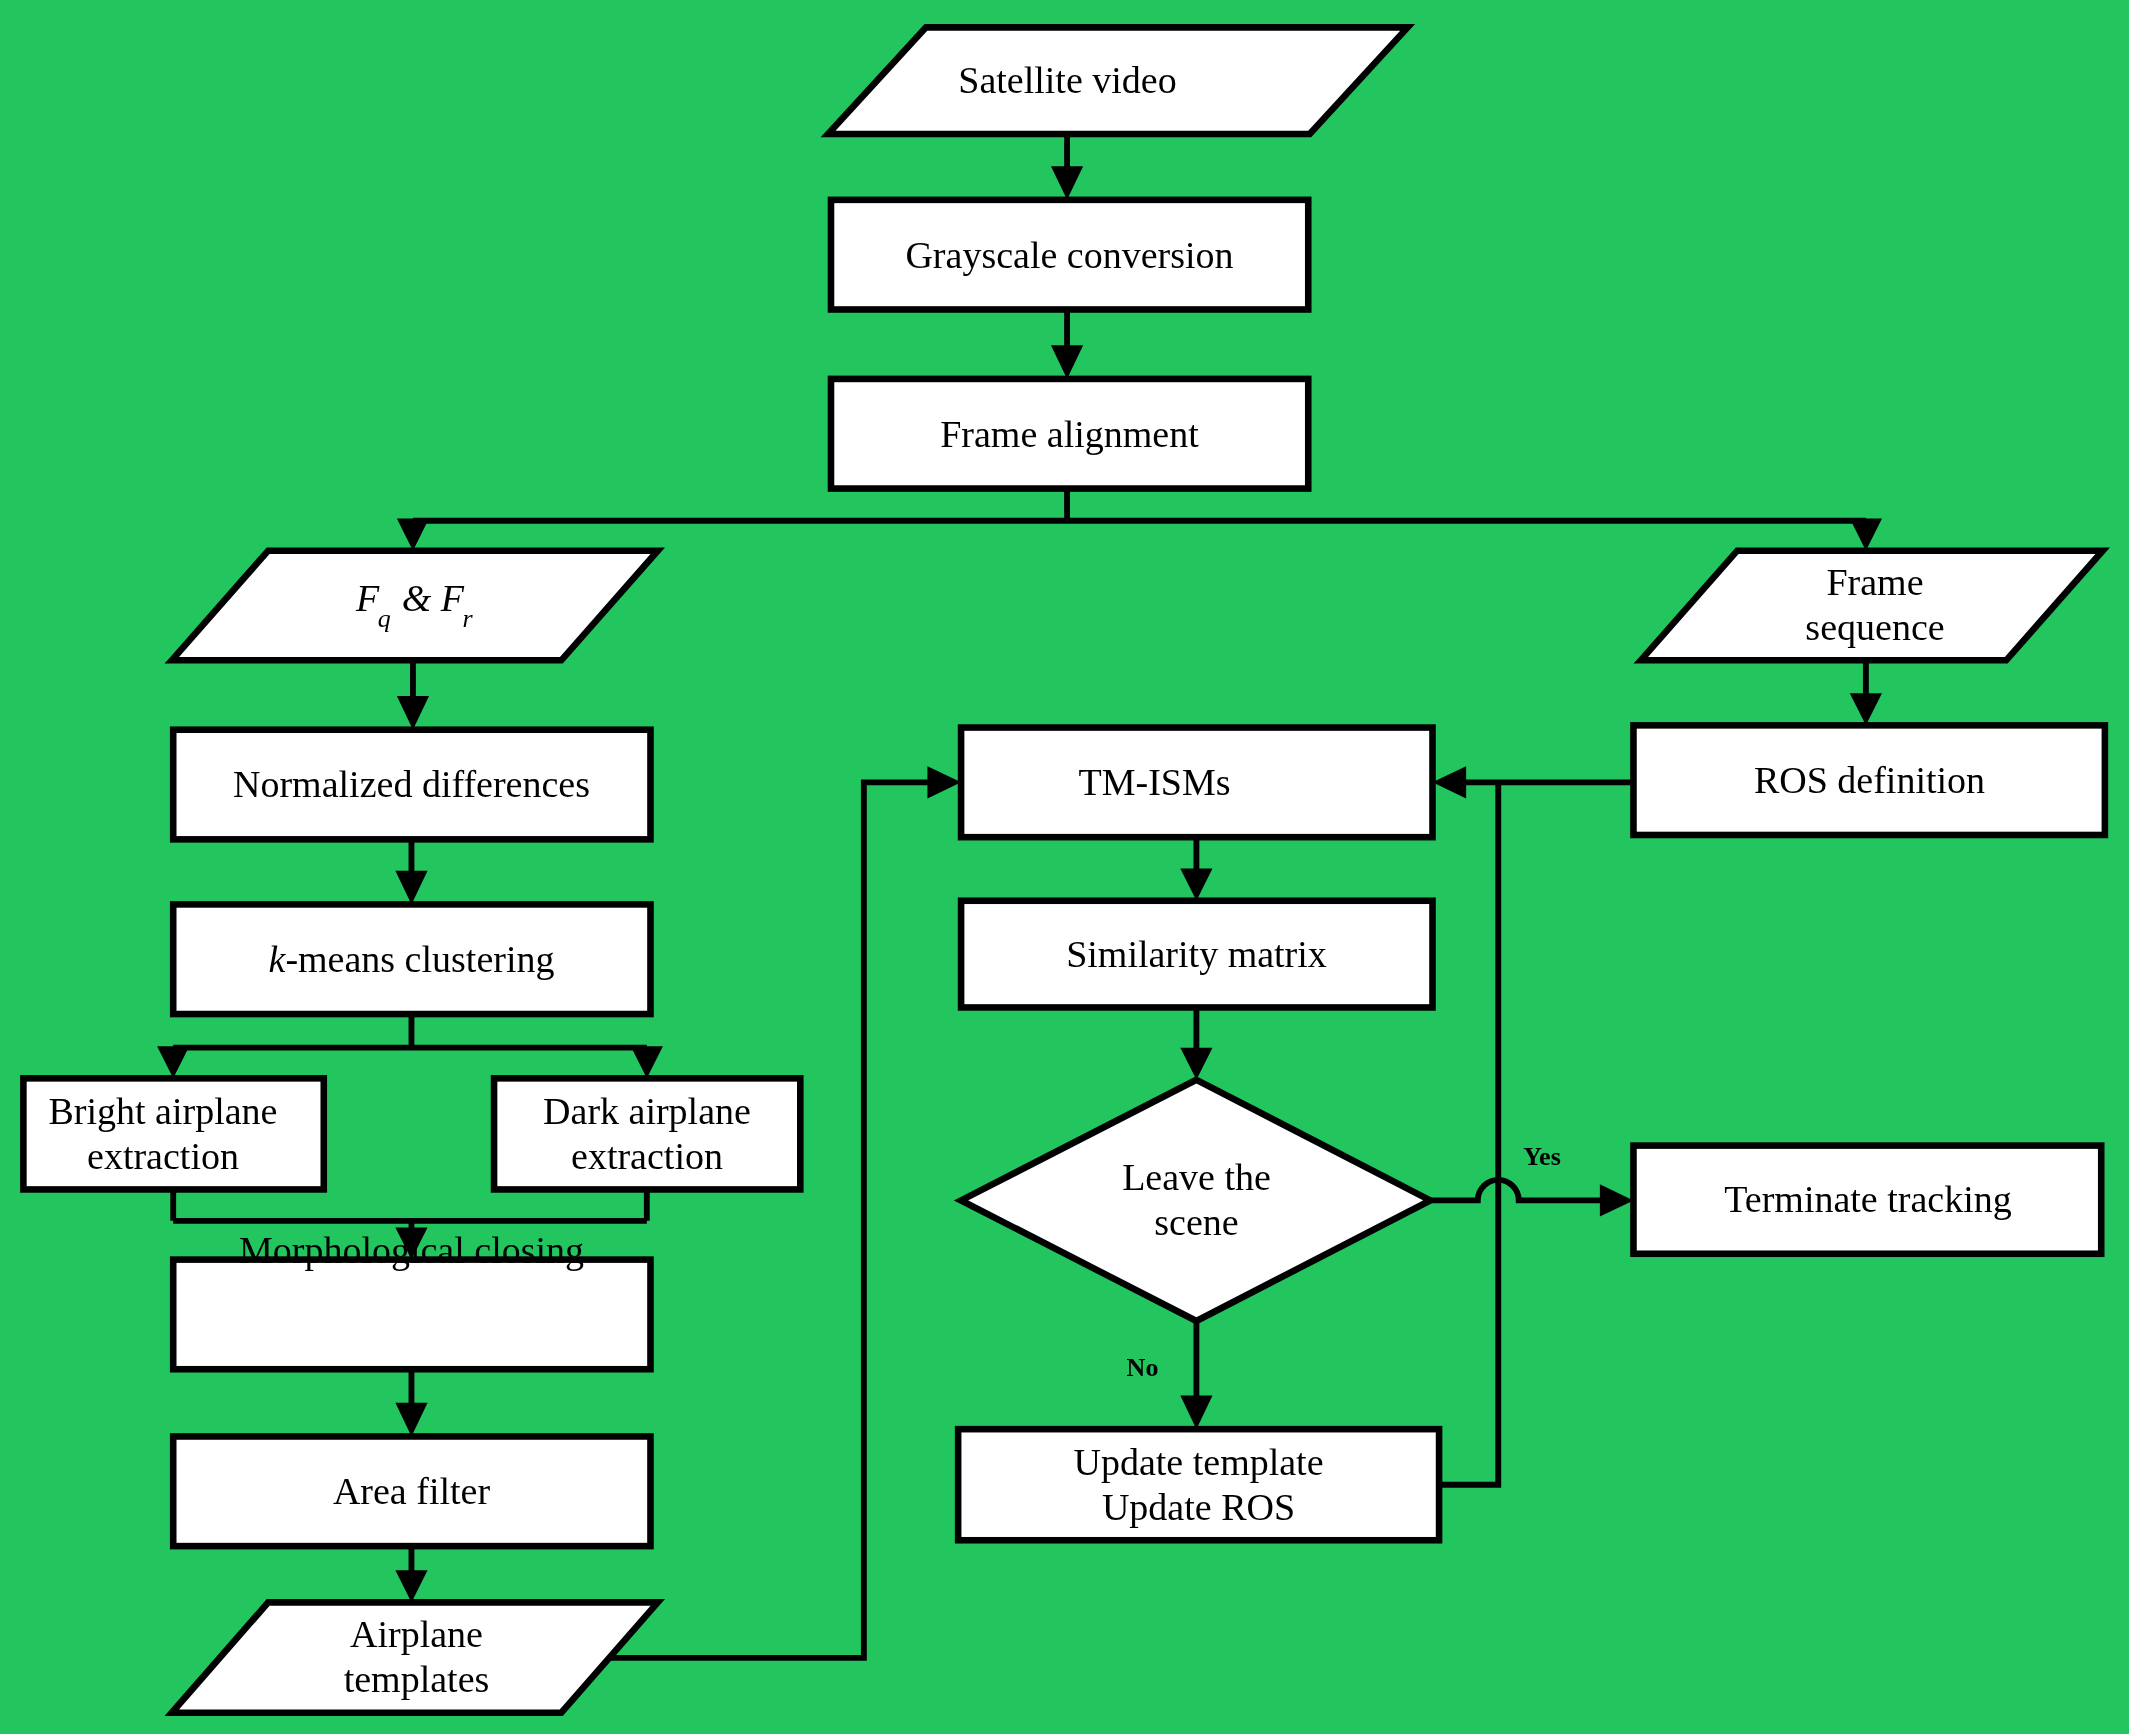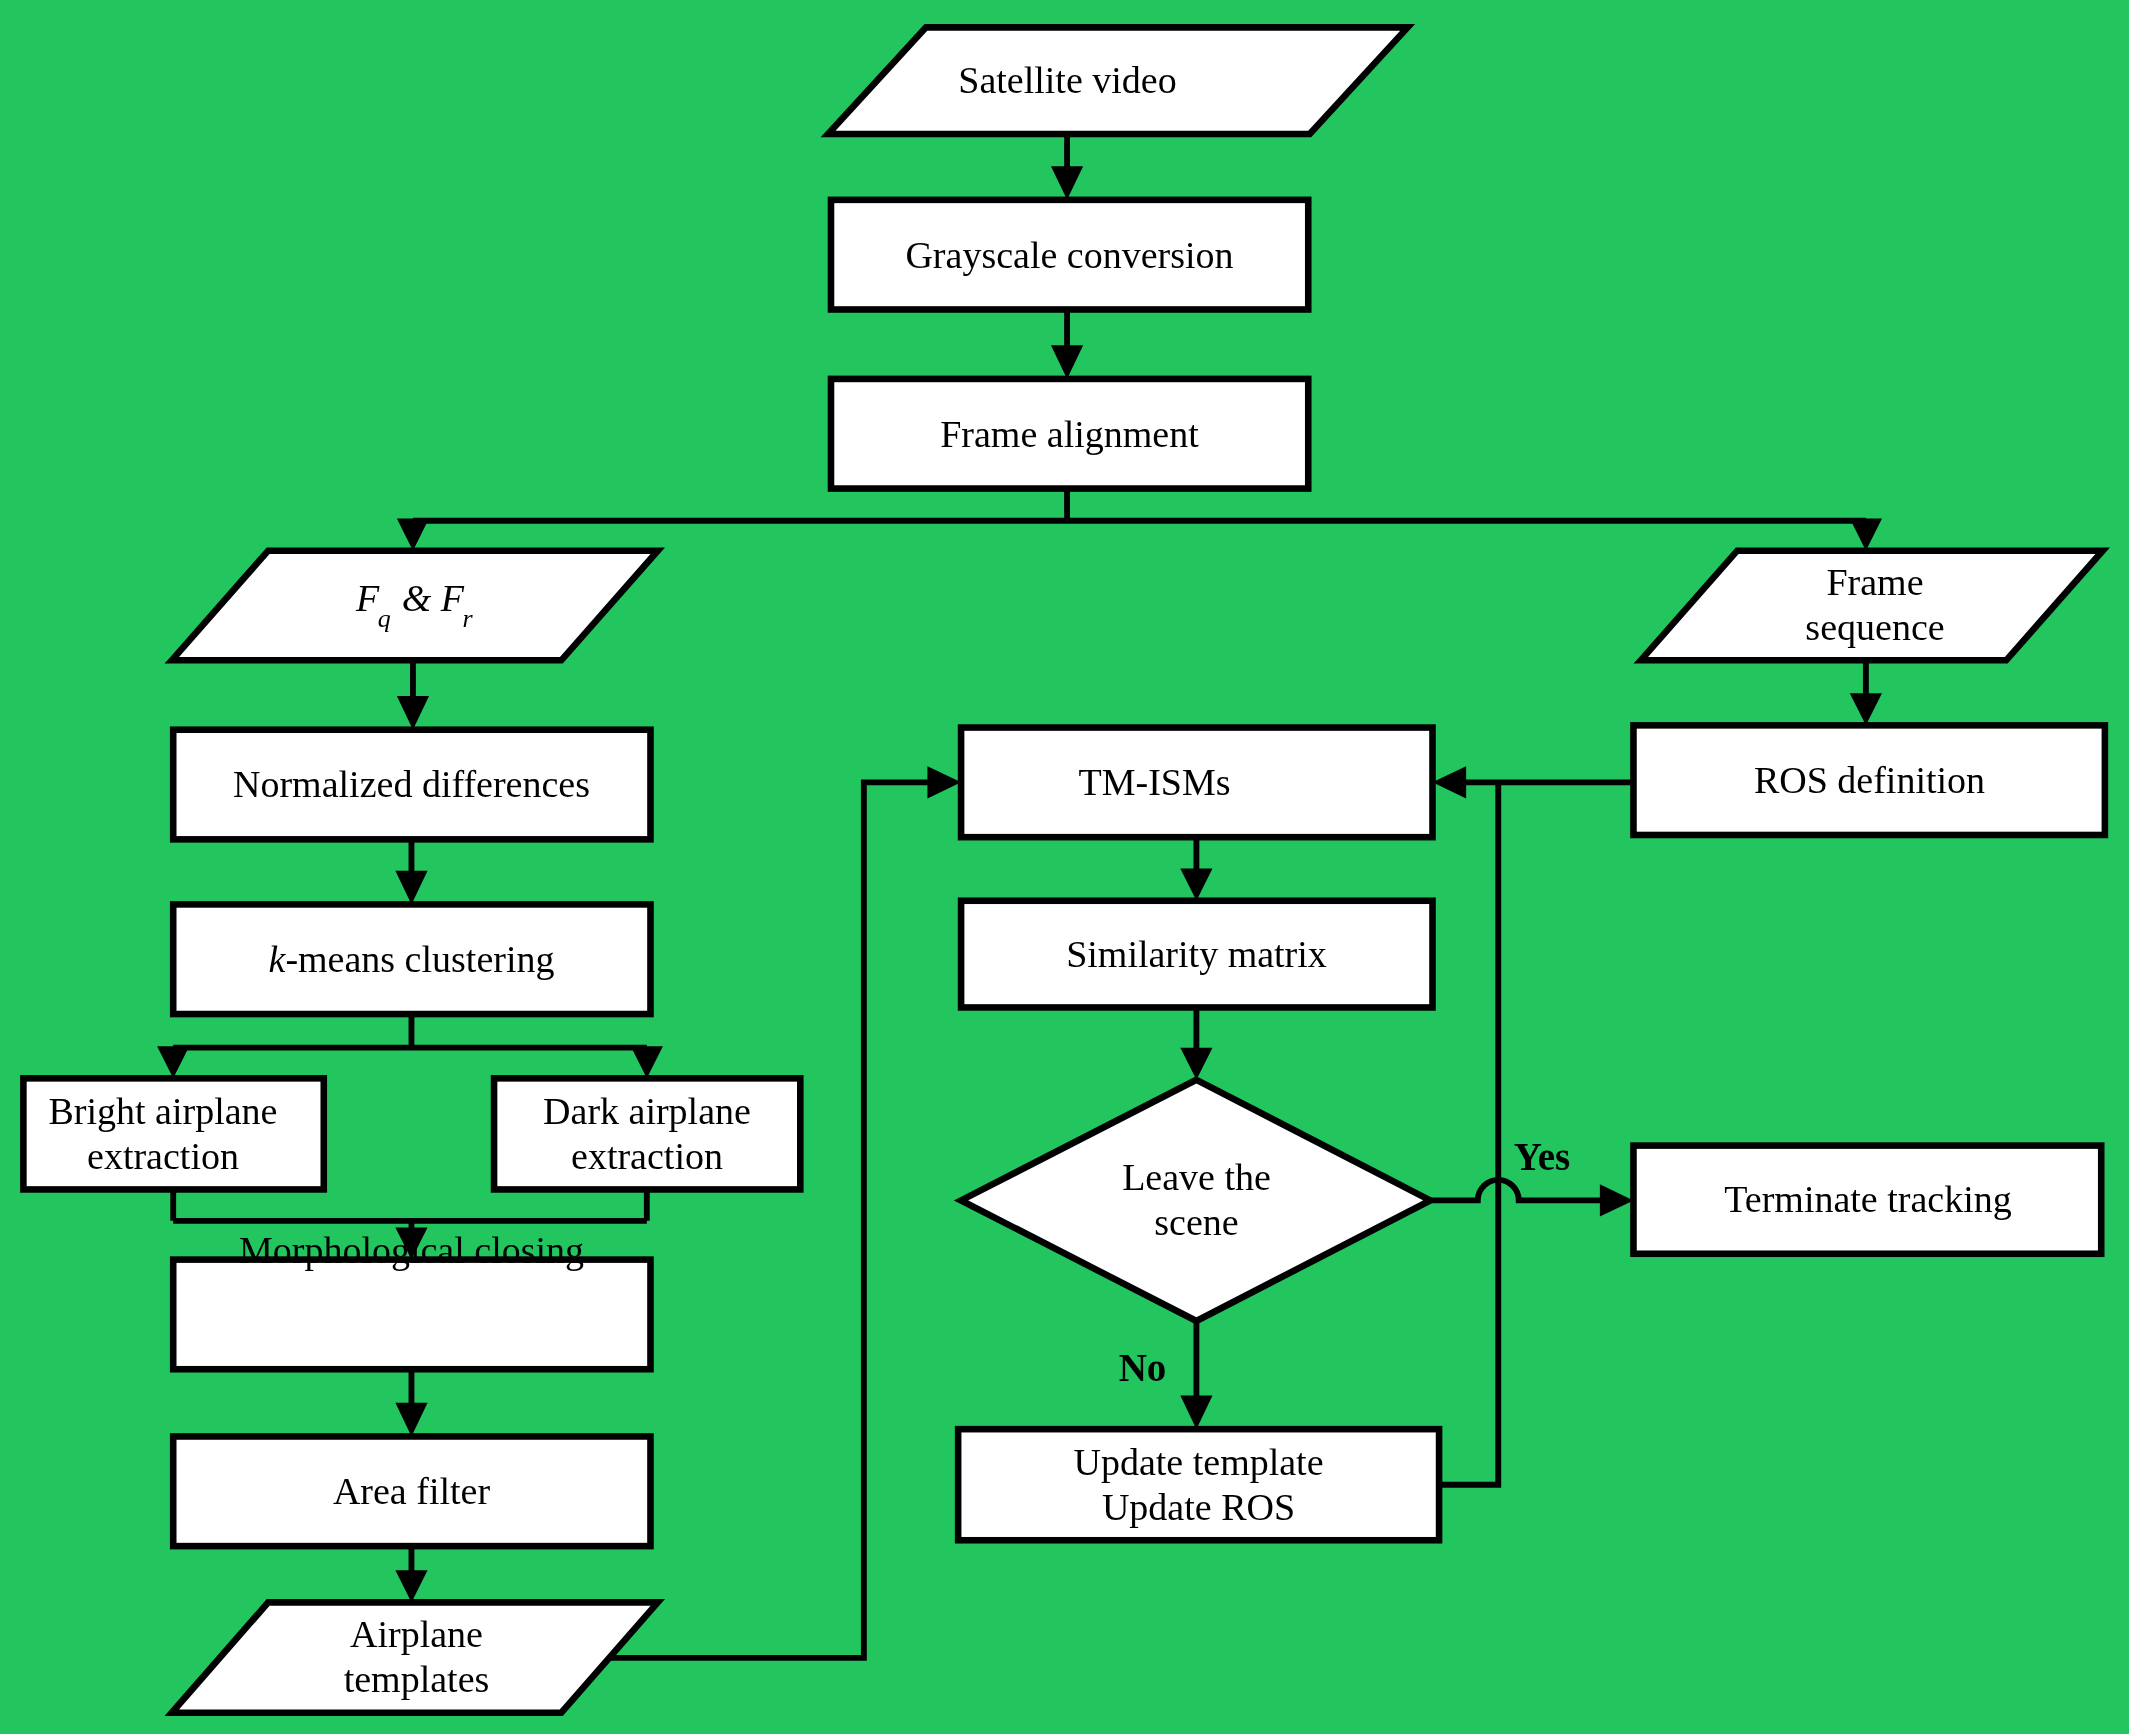--- a/index.html
+++ b/index.html
@@ -2,21 +2,21 @@
 <html style="font-size:11.7px"><head>
 <meta charset="utf-8">
 <style>
   html,body{margin:0;padding:0;background:#ffffff;}
   #canvas{position:relative;width:2129px;height:1735px;background:#22c55e;
           font-family:"Liberation Serif","DejaVu Serif",serif;color:#000;}
   #wires{position:absolute;left:0;top:0;}
   .lbl{position:absolute;display:flex;flex-direction:column;align-items:center;
        justify-content:center;text-align:center;font-size:38px;line-height:45px;
        white-space:nowrap;pointer-events:none;}
-  .branch{font-weight:bold;font-size:39px;}
+  .branch{font-weight:bold;font-size:26px;}
   .it{font-style:italic;}
   sub.small{font-size:26px;font-style:italic;position:relative;top:7.3px;left:-1.5px;}
   .amp{font-style:italic;}
 </style>
 </head>
 <body>
 
 <div id="canvas">
 
   <svg id="wires" width="2129" height="1735" viewBox="0 0 2913 2373">

